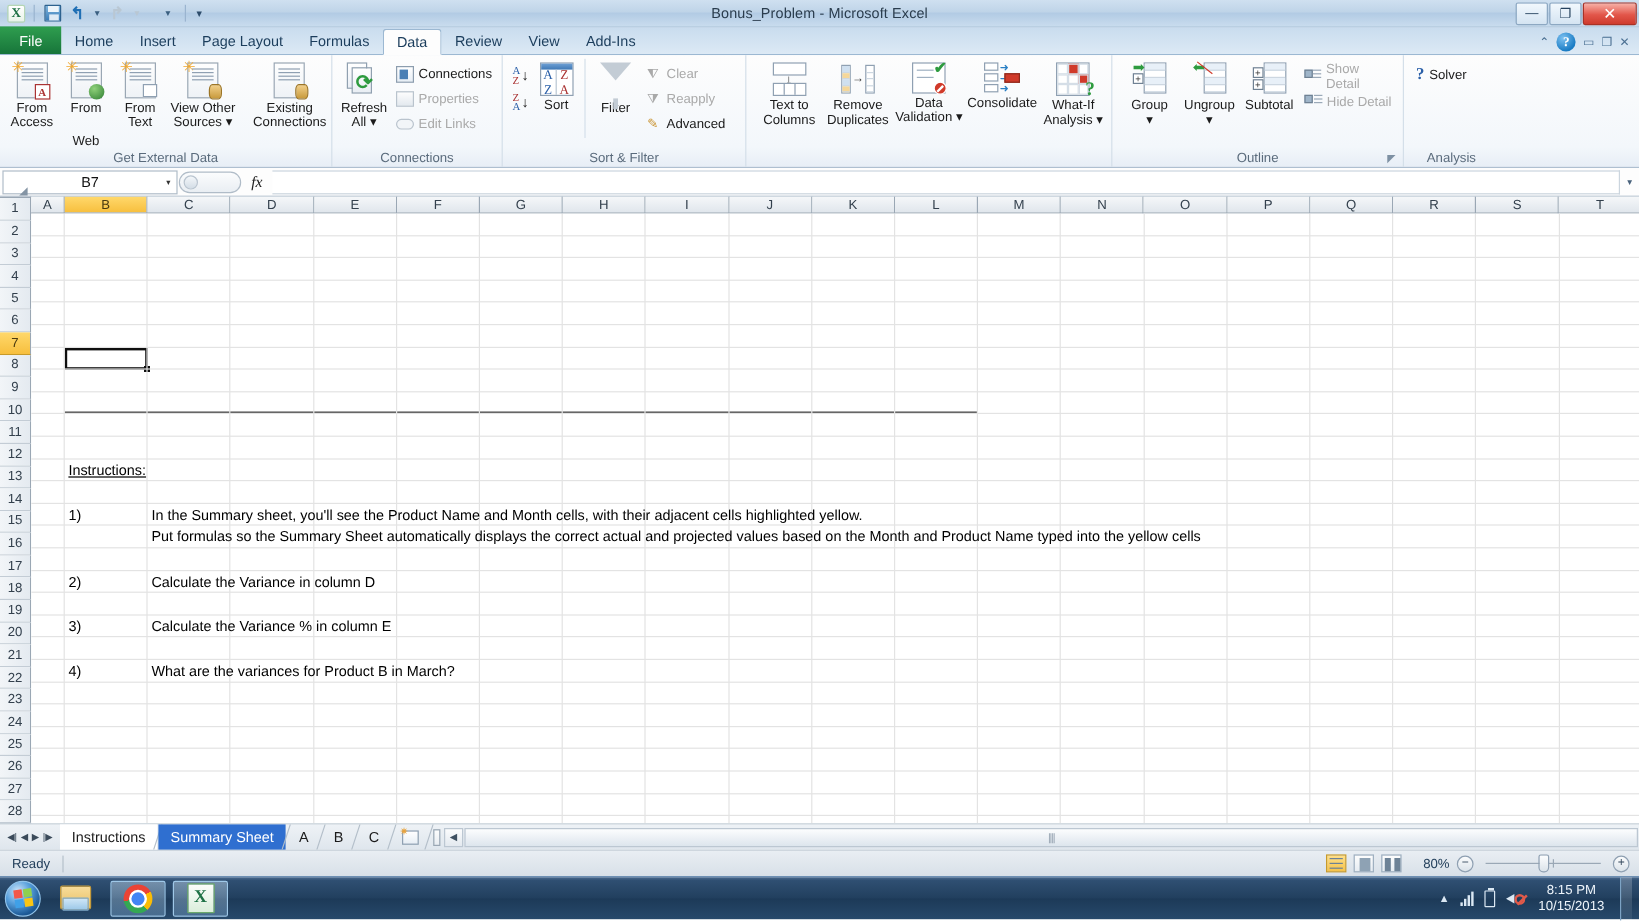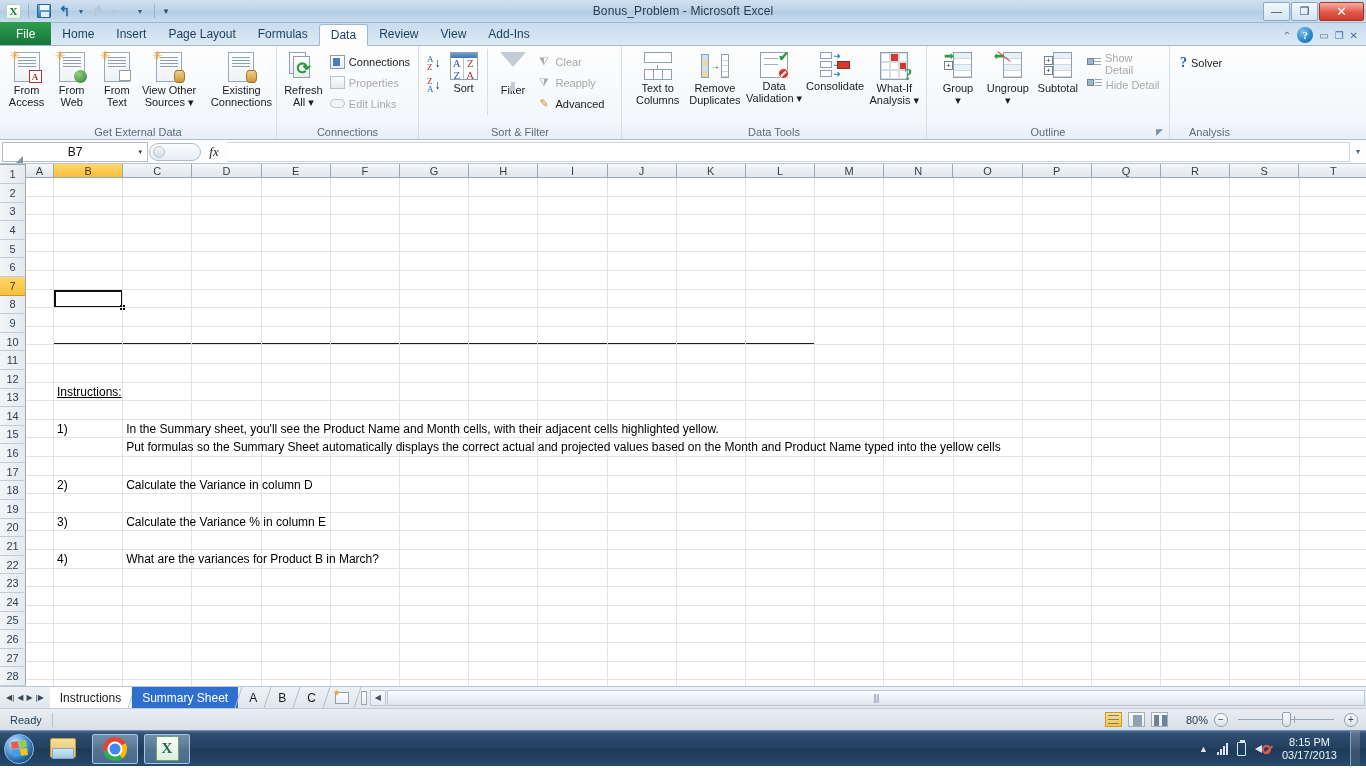--- a/index.html
+++ b/index.html
@@ -442,21 +442,21 @@
           <span class="spark">✳</span>
             <span class="lines">
               <i></i>
               <i></i>
               <i></i>
               <i></i>
             </span>
             <span class="badge-globe"></span>
         </span>
         <span class="lbl">From</span>
-        <span class="lbl" style="margin-top:0">Web</span>
+        <span class="lbl" style="margin-top:16px">Web</span>
       </div>
       <div class="bigbtn">
         <span class="ic doc-ic">
           <span class="spark">✳</span>
             <span class="lines">
               <i></i>
               <i></i>
               <i></i>
               <i></i>
             </span>
@@ -645,21 +645,20 @@
               <i></i>
               <i></i>
               <i></i>
             </span>
           <span class="q">?</span>
         </span>
         <span class="lbl">What-If</span>
         <span class="lbl" style="margin-top:0">Analysis ▾</span>
       </div>
     </div>
-    <div class="rgroup-label">Data Tools</div>
   </div>
 
   <div class="rgroup" style="width:243px">
     <div class="rgroup-body" style="padding-left:6px">
       <div class="bigbtn w52">
         <span class="grp-ic">
           <span class="tbl">
               <i></i>
               <i></i>
               <i></i>
@@ -964,17 +963,17 @@
         <i></i>
         <i></i>
       </span>
     <span class="batt"></span>
     <span class="vol">
         <span class="spk"></span>
         <span class="mute"></span>
       </span>
     <span class="clock">
       <span style="display:block">8:15 PM</span>
-      <span style="display:block">03/17/2013</span>
+      <span style="display:block">10/15/2013</span>
     </span>
     <span class="showdesk"></span>
   </div>
 </div>
 
 </body></html>

